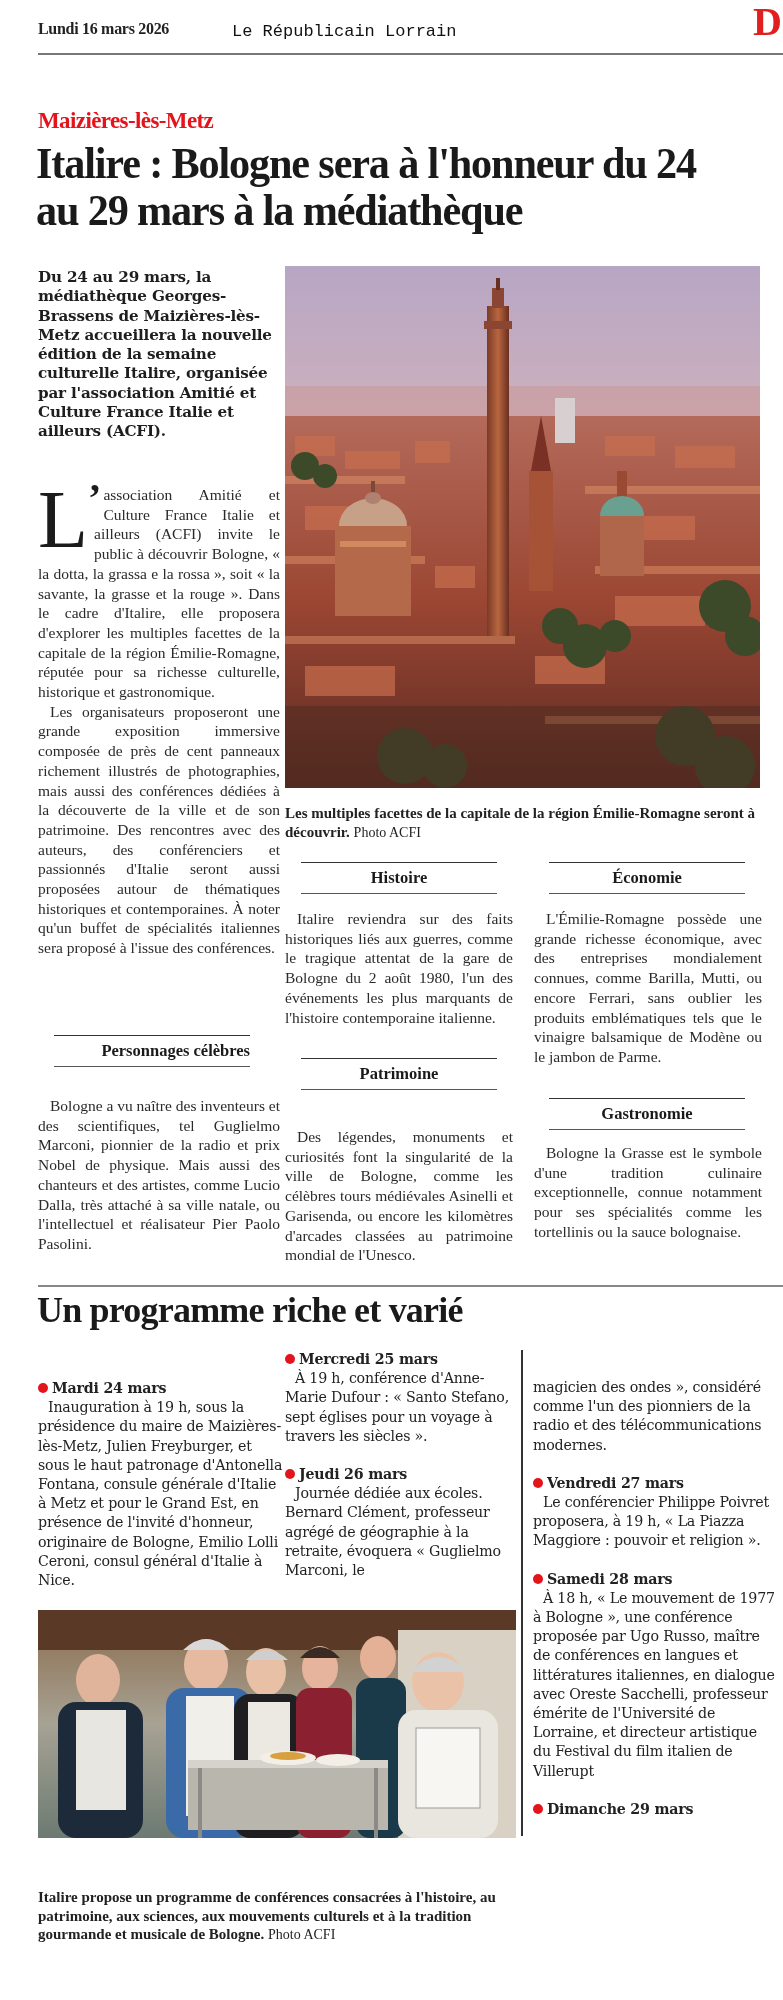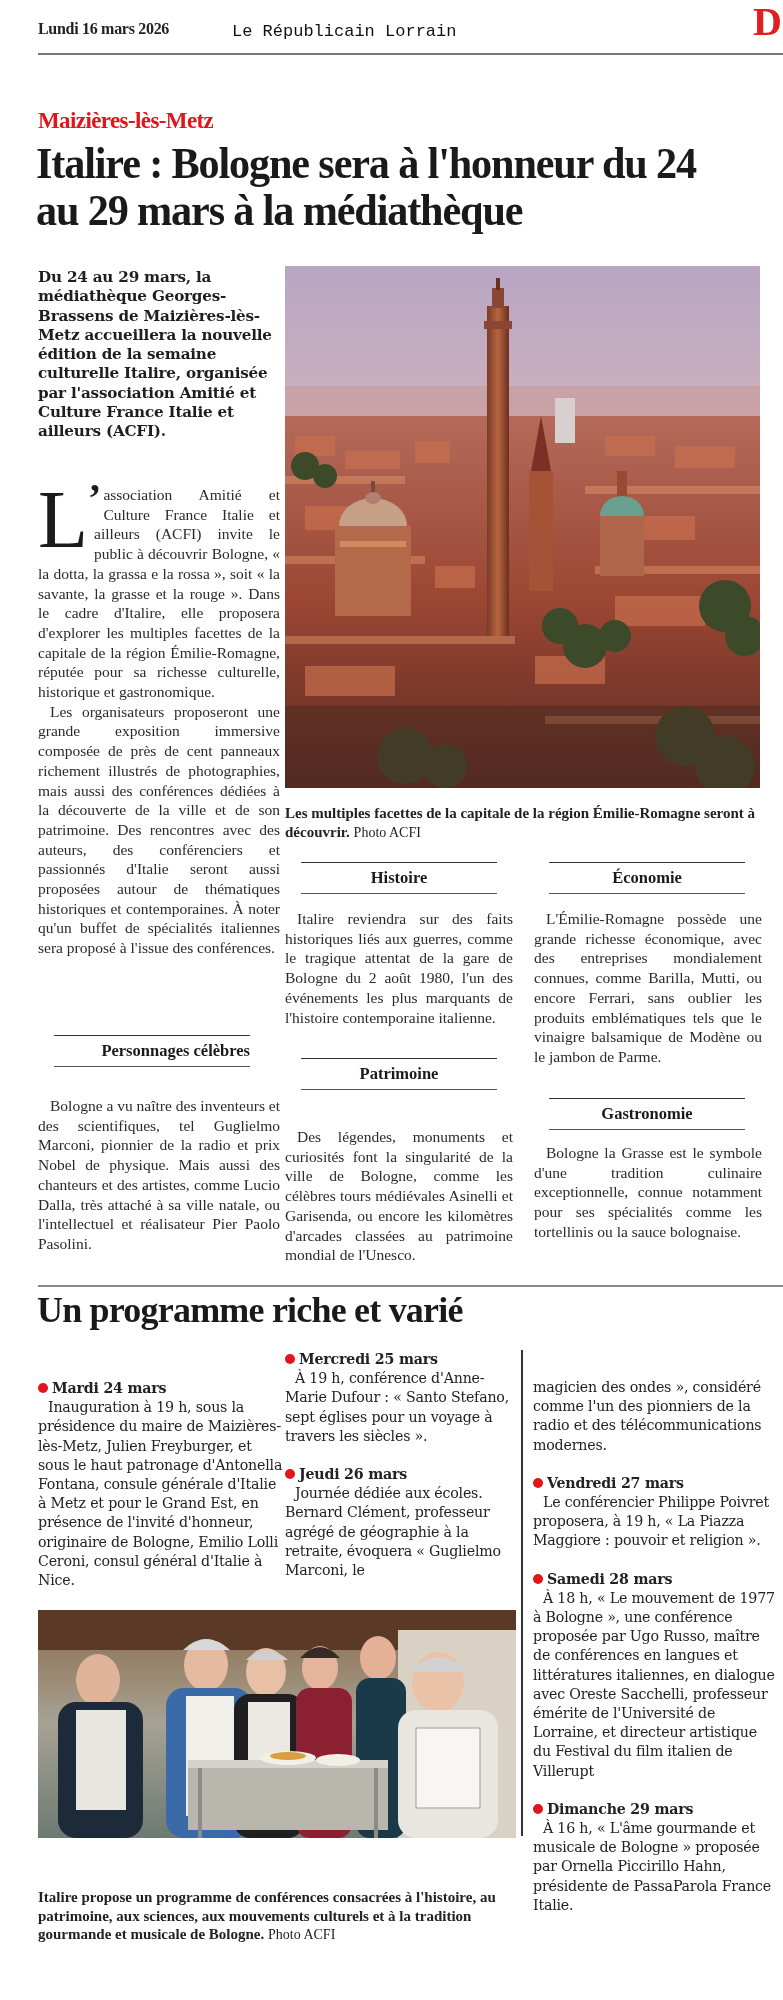--- a/index.html
+++ b/index.html
@@ -235,21 +235,20 @@
     <span class="txt">Le conférencier Philippe Poivret proposera, à 19 h, « La Piazza Maggiore : pouvoir et religion ».</span>
   </div>
   <div style="height:19px"></div>
   <div>
     <span class="day"><span class="dot"></span><span>Samedi 28 mars</span></span>
     <span class="txt">À 18 h, « Le mouvement de 1977 à Bologne », une conférence proposée par Ugo Russo, maître de conférences en langues et littératures italiennes, en dialogue avec Oreste Sacchelli, professeur émérite de l'Université de Lorraine, et directeur artistique du Festival du film italien de Villerupt</span>
   </div>
   <div style="height:19px"></div>
   <div>
     <span class="day"><span class="dot"></span><span>Dimanche 29 mars</span></span>
-    <span class="txt">À 16 h, « L'âme gourmande et musicale de Bologne » proposée par Ornella Piccirillo Hahn, présidente de PassaParola France Italie.</span>
   </div>
 </div>
 
 <div class="abs photo2">
   <svg width="478" height="228" viewBox="0 0 478 228">
     <defs>
       <linearGradient id="wall" x1="0" y1="0" x2="0" y2="1">
         <stop offset="0" stop-color="#8a6a4a"></stop>
         <stop offset="0.5" stop-color="#a7a294"></stop>
         <stop offset="1" stop-color="#6c7a72"></stop>

